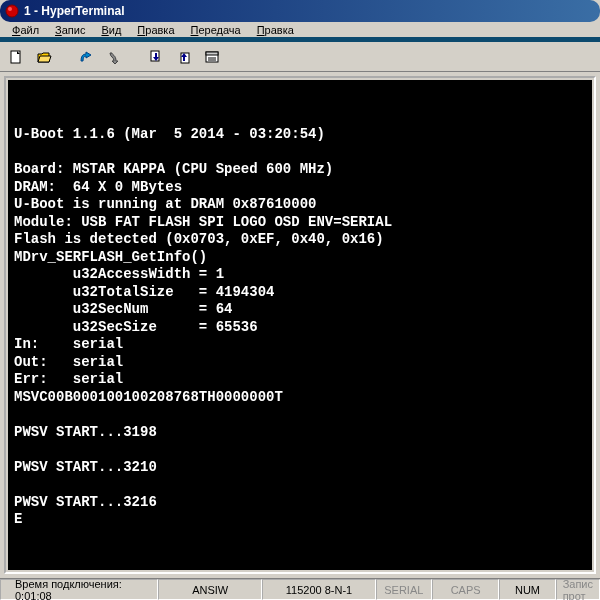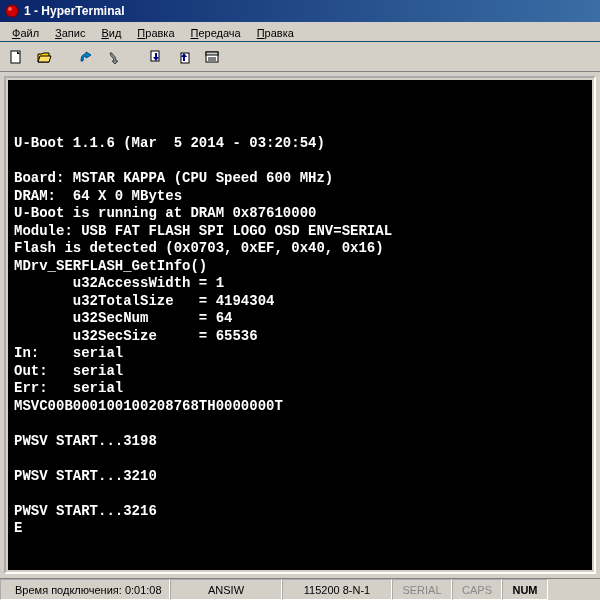--- a/index.html
+++ b/index.html
@@ -15,36 +15,37 @@
     }
     .titlebar {
       background: linear-gradient(to right, #0a246a, #3a6ea5);
       color: white;
       height: 22px;
       display: flex;
       align-items: center;
       padding: 0 4px;
       font-weight: bold;
       font-size: 12px;
+      border-radius: 10px;
     }
     .titlebar-icon {
       width: 16px;
       height: 16px;
       margin-right: 4px;
       display: flex;
       align-items: center;
       justify-content: center;
     }
     .menubar {
       background: #d4d0c8;
       height: 20px;
       display: flex;
-      align-items: flex-end;
+      align-items: flex-start;
       padding: 0 4px;
-      border-bottom: 1px solid #0c4a6e;
+      border-bottom: 5px solid #0c4a6e;
     }
     .menu-item {
       padding: 2px 8px;
       cursor: pointer;
       text-decoration: underline;
       text-decoration-color: transparent;
     }
     .menu-item:first-letter {
       text-decoration: underline;
     }
@@ -85,21 +86,21 @@
       padding: 2px;
       overflow: hidden;
     }
     .terminal {
       flex: 1;
       background: #000;
       color: #fff;
       font-family: 'Courier New', monospace;
       font-size: 14px;
       line-height: 1.25;
-      padding: 20px 6px;
+      padding: 11px 6px;
       white-space: pre;
       overflow: hidden;
       font-weight: bold;
     }
     .statusbar {
       height: 22px;
       background: #d4d0c8;
       display: flex;
       align-items: stretch;
       border-top: 1px solid #808080;
@@ -107,24 +108,24 @@
     .status-cell {
       border: 1px inset #fff;
       padding: 2px 6px;
       display: flex;
       align-items: center;
       font-size: 11px;
     }
     .status-cell.dim { color: #888; }
     .sc-time { width: 170px; padding-left: 14px; }
     .sc-mode { width: 112px; justify-content: center; }
-    .sc-baud { width: 110px; justify-content: center; }
+    .sc-baud { width: 122px; justify-content: center; }
     .sc-scroll { width: 60px; justify-content: center; }
-    .sc-caps { width: 50px; justify-content: center; }
-    .sc-num { width: 46px; justify-content: center; font-weight: bold; }
+    .sc-caps { width: 72px; justify-content: center; }
+    .sc-num { width: 60px; justify-content: center; }
     .sc-rest { flex: 1; }
     svg { display: block; }
   </style>
 </head>
 <body>
 
 <div class="titlebar">
   <span class="titlebar-icon">
     <svg width="16" height="16" viewBox="0 0 16 16">
       <circle cx="8" cy="8" r="6" fill="#c00" stroke="#800" stroke-width="1"></circle>
@@ -220,13 +221,14 @@
   </div>
 </div>
 
 <div class="statusbar">
   <div class="status-cell sc-time">Время подключения: 0:01:08</div>
   <div class="status-cell sc-mode">ANSIW</div>
   <div class="status-cell sc-baud">115200 8-N-1</div>
   <div class="status-cell sc-scroll dim">SERIAL</div>
   <div class="status-cell sc-caps dim">CAPS</div>
   <div class="status-cell sc-num">NUM</div>
+  <div class="status-cell sc-rest dim">Запис прот</div>
 </div>
 
 </body></html>

